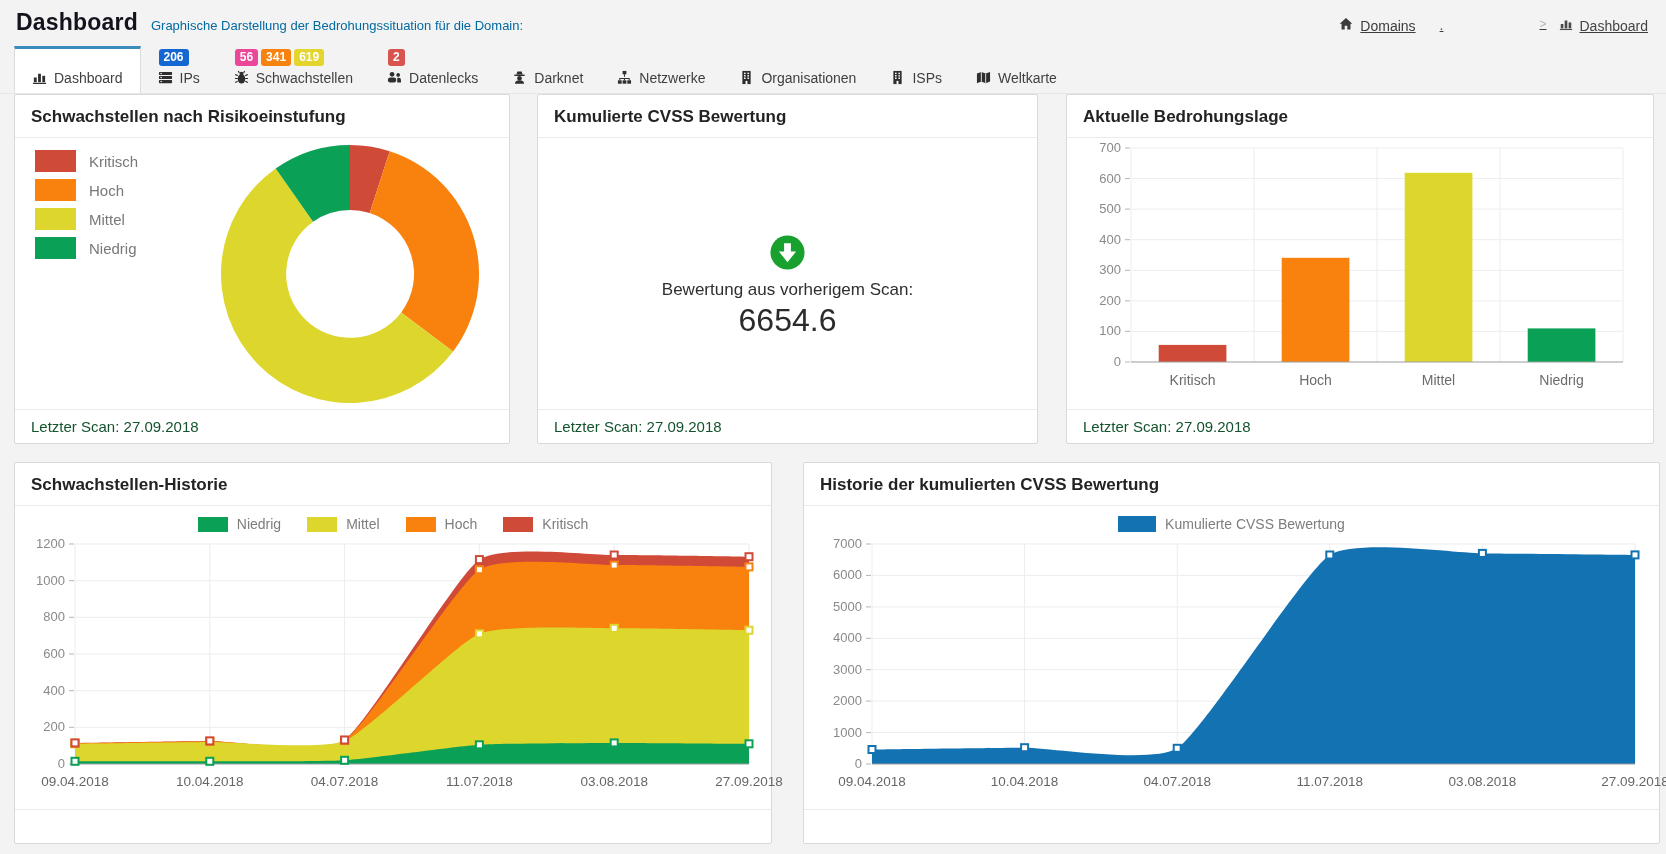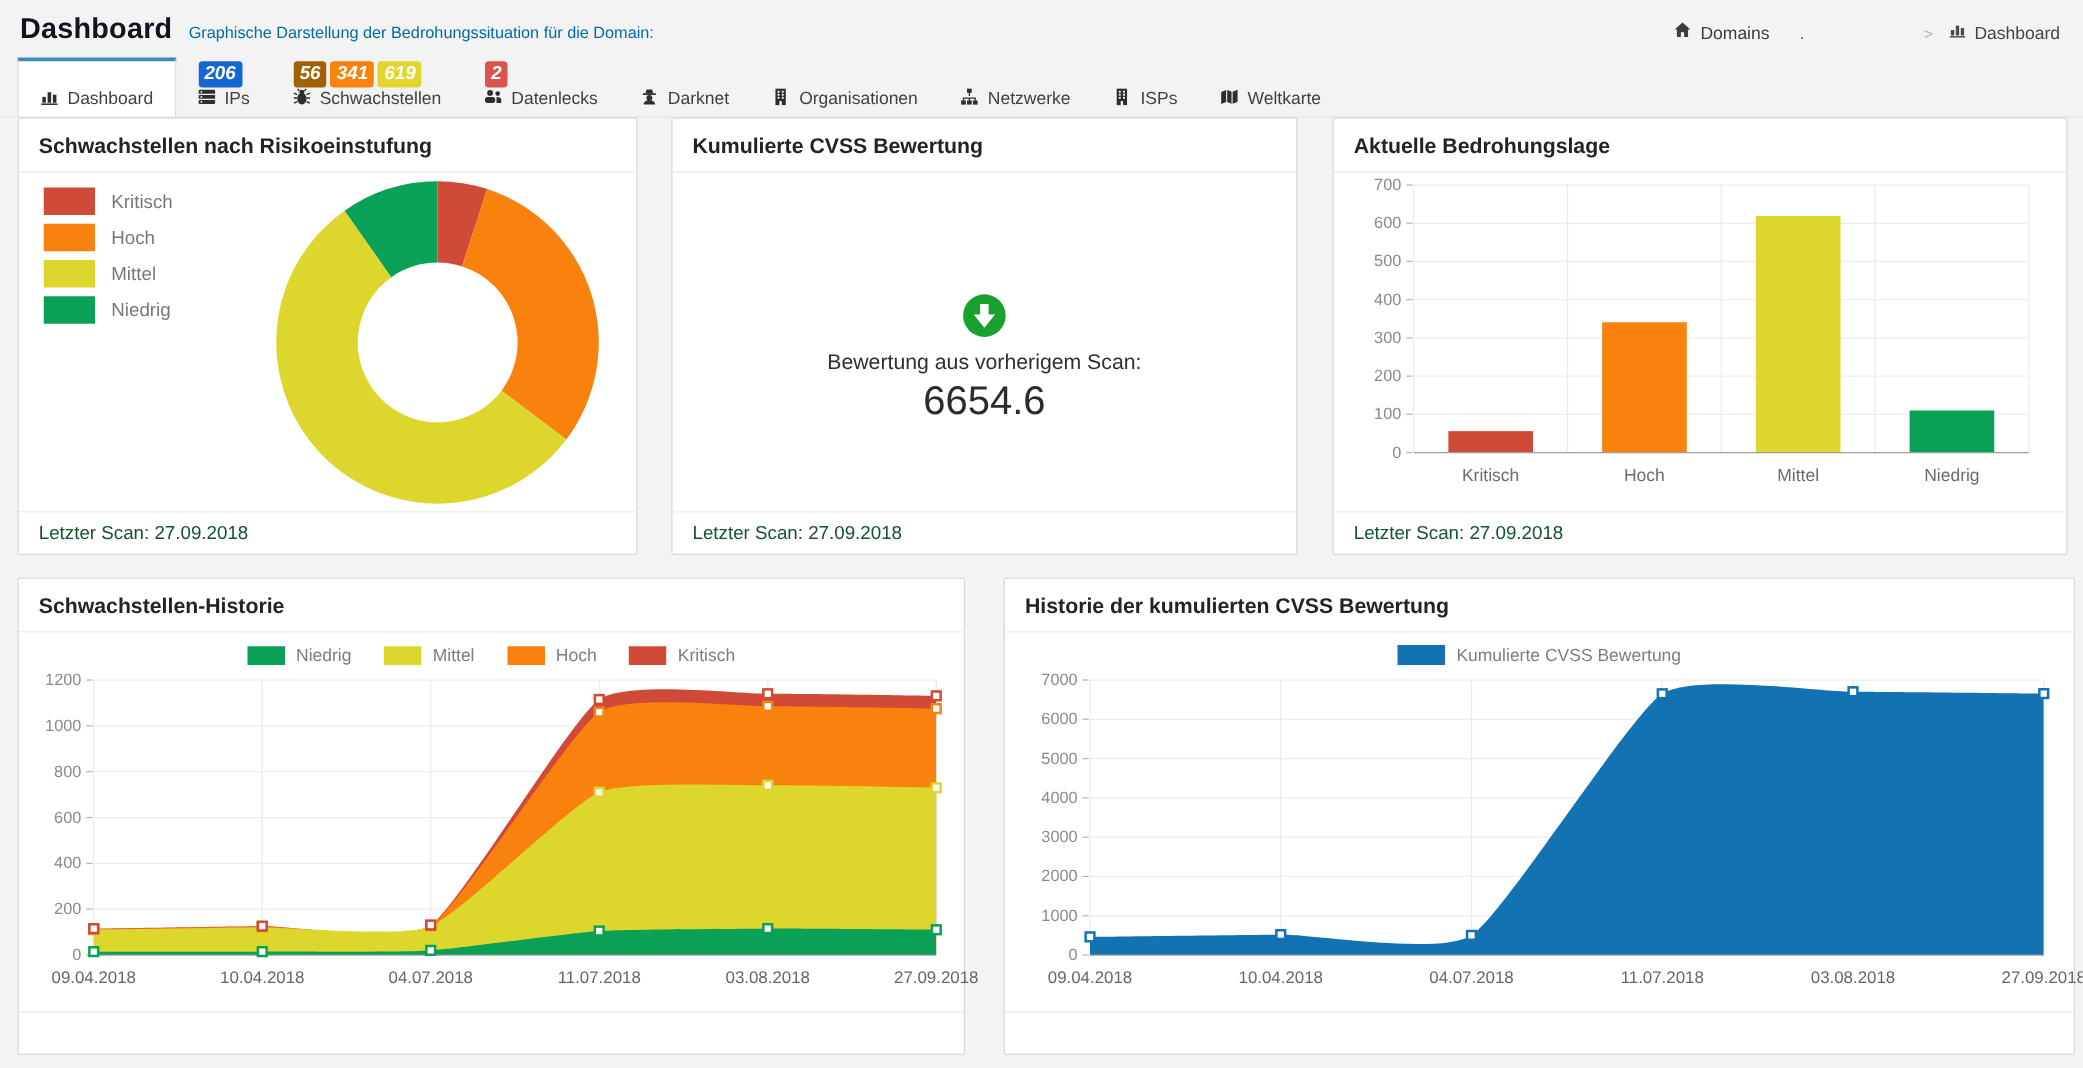--- a/index.html
+++ b/index.html
@@ -4,35 +4,35 @@
 <style>
   * { margin:0; padding:0; box-sizing:border-box; }
   html,body { width:1666px; height:854px; overflow:hidden; }
   body { background:#f3f3f3; font-family:"Liberation Sans", sans-serif; color:#333; position:relative; }
 
   
   .page-header { display:flex; justify-content:space-between; align-items:flex-start; padding:9px 18px 0 16px; height:44px; }
   .title-wrap { display:flex; align-items:baseline; gap:13px; }
   .page-title { font-size:23px; font-weight:800; color:#13131d; letter-spacing:.2px; }
   .page-subtitle { font-size:13px; color:#0369a1; }
-  .breadcrumb { display:flex; align-items:flex-end; margin-top:8px; font-size:14px; color:#3c3c3c; }
+  .breadcrumb { display:flex; align-items:flex-start; margin-top:8px; font-size:14px; color:#3c3c3c;text-decoration:underline; }
   .crumb { display:flex; align-items:center; gap:7px; cursor:pointer; }
   .crumb svg { width:14px; height:14px; }
   .crumb-domain { margin:0 96px 0 24px; color:#555; }
   .crumb-sep { color:#b3b3b3; font-size:12px; margin-right:12px; }
   .crumb-current { color:#444; }
 
   
   .tabbar { display:flex; align-items:stretch; height:48px; margin-top:2px; padding-left:14px; border-bottom:1px solid #e6e6e6; }
   .tab { position:relative; display:flex; align-items:center; gap:7px; padding:16px 17px 0 17px; font-size:14px; color:#3f3f3f; cursor:pointer; }
   .tab .t-icon { display:inline-flex; color:#2e2e2e; }
   .tab .t-icon svg { width:15px; height:15px; }
   .tab.active { background:#fff; border-top:3px solid #3c8dbc; border-left:1px solid #dcdcdc; border-right:1px solid #dcdcdc; padding-top:13px; }
   .badges { position:absolute; top:3px; left:18px; display:flex; gap:3px; }
-  .badge { font-size:15px; font-weight:bold; color:#fff; padding:2px 5px; border-radius:3px; line-height:1.1;font-style:italic; }
+  .badge { font-size:12px; font-weight:bold; color:#fff; padding:2px 5px; border-radius:3px; line-height:1.1; }
 
   
   .row { display:flex; margin-left:14px; }
   .row-top { }
   .row-bottom { margin-top:18px; }
   .card { background:#fff; border:1px solid #d9d9d9; border-radius:2px; display:flex; flex-direction:column; }
   .card-header { padding:12px 16px 10px 16px; border-bottom:1px solid #ebebeb; }
   .card-title { font-size:17px; font-weight:bold; color:#232323; }
   .card-body { flex:1; position:relative; }
   .card-footer { border-top:1px solid #ebebeb; padding:8px 16px; font-size:15px; color:#14532d; }
@@ -130,21 +130,21 @@
             <circle cx="3.3" cy="3.7" r="0.8"></circle>
             <circle cx="3.3" cy="8" r="0.8"></circle>
             <circle cx="3.3" cy="12.3" r="0.8"></circle>
           </g>
         </svg>
       </span>
       <span>IPs</span>
     </div>
     <div class="tab">
       <span class="badges">
-        <span class="badge" style="background: #a16207;">56</span>
+        <span class="badge" style="background: #ec4899;">56</span>
         <span class="badge" style="background: rgb(248, 130, 14);">341</span>
         <span class="badge" style="background: rgb(227, 213, 45);">619</span>
       </span>
       <span class="t-icon">
         <svg viewBox="0 0 16 16">
           <g stroke="currentColor" stroke-width="1.2" fill="none">
             <path d="M4 6 L1.2 4.8 M4 9 H1 M4 12 L1.2 13.4 M12 6 L14.8 4.8 M12 9 H15 M12 12 L14.8 13.4 M5.8 3 L4.5 1.2 M10.2 3 L11.5 1.2"></path>
           </g>
           <circle cx="8" cy="4" r="2.1" fill="currentColor"></circle>
           <ellipse cx="8" cy="9.5" rx="4" ry="5" fill="currentColor"></ellipse>
@@ -169,51 +169,51 @@
     <div class="tab">
       <span class="t-icon">
         <svg viewBox="0 0 16 16" fill="currentColor">
           <path d="M5.7 1.6 h4.6 l1 3.3 h-6.6 z"></path>
           <rect x="2.5" y="4.9" width="11" height="1.5"></rect>
           <circle cx="8" cy="8.9" r="2.5"></circle>
           <path d="M3.1 14.6 c0-2.5 2.2-3.7 4.9-3.7 s4.9 1.2 4.9 3.7 z"></path>
         </svg>
       </span>
       <span>Darknet</span>
+    </div>
+    <div class="tab">
+      <span class="t-icon">
+        <svg viewBox="0 0 16 16">
+          <g fill="currentColor">
+            <rect x="6" y="1" width="4" height="3.6"></rect>
+            <rect x="1" y="11" width="4" height="3.6"></rect>
+            <rect x="6" y="11" width="4" height="3.6"></rect>
+            <rect x="11" y="11" width="4" height="3.6"></rect>
+          </g>
+          <path d="M8 4.6 V7.2 M3 11 V9 H13 V11 M8 9 V11" stroke="currentColor" stroke-width="1.1" fill="none"></path>
+        </svg>
+      </span>
+      <span>Netzwerke</span>
     </div>
     <div class="tab">
       <span class="t-icon">
         <svg viewBox="0 0 16 16">
           <rect x="3.6" y="1" width="8.8" height="14" fill="currentColor"></rect>
           <g fill="#fff">
             <rect x="5.4" y="2.8" width="1.6" height="1.6"></rect>
             <rect x="9" y="2.8" width="1.6" height="1.6"></rect>
             <rect x="5.4" y="5.4" width="1.6" height="1.6"></rect>
             <rect x="9" y="5.4" width="1.6" height="1.6"></rect>
             <rect x="5.4" y="8" width="1.6" height="1.6"></rect>
             <rect x="9" y="8" width="1.6" height="1.6"></rect>
             <rect x="7" y="11.6" width="2" height="3.4"></rect>
           </g>
         </svg>
       </span>
       <span>Organisationen</span>
-    </div>
-    <div class="tab">
-      <span class="t-icon">
-        <svg viewBox="0 0 16 16">
-          <g fill="currentColor">
-            <rect x="6" y="1" width="4" height="3.6"></rect>
-            <rect x="1" y="11" width="4" height="3.6"></rect>
-            <rect x="6" y="11" width="4" height="3.6"></rect>
-            <rect x="11" y="11" width="4" height="3.6"></rect>
-          </g>
-          <path d="M8 4.6 V7.2 M3 11 V9 H13 V11 M8 9 V11" stroke="currentColor" stroke-width="1.1" fill="none"></path>
-        </svg>
-      </span>
-      <span>Netzwerke</span>
     </div>
     <div class="tab">
       <span class="t-icon">
         <svg viewBox="0 0 16 16">
           <rect x="3.6" y="1" width="8.8" height="14" fill="currentColor"></rect>
           <g fill="#fff">
             <rect x="5.4" y="2.8" width="1.6" height="1.6"></rect>
             <rect x="9" y="2.8" width="1.6" height="1.6"></rect>
             <rect x="5.4" y="5.4" width="1.6" height="1.6"></rect>
             <rect x="9" y="5.4" width="1.6" height="1.6"></rect>

